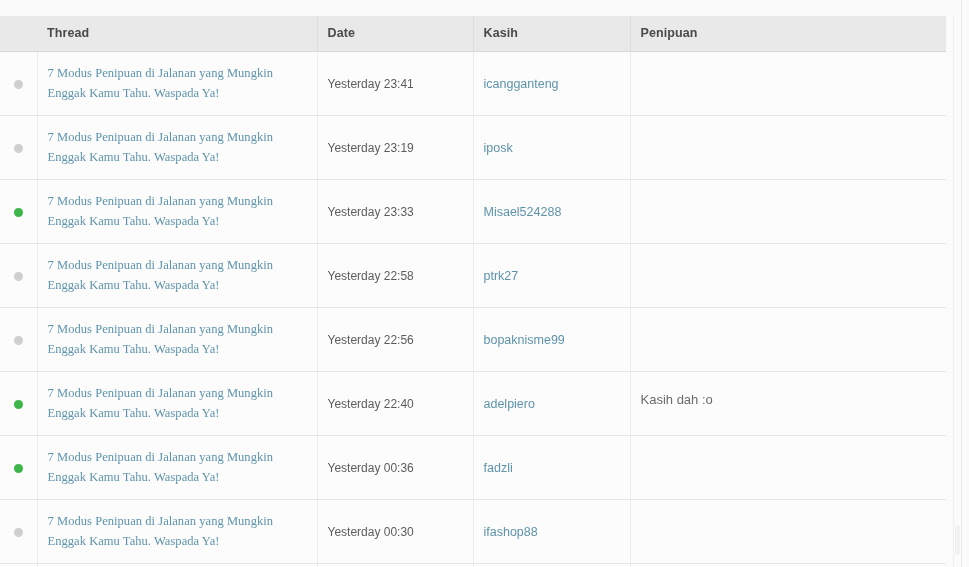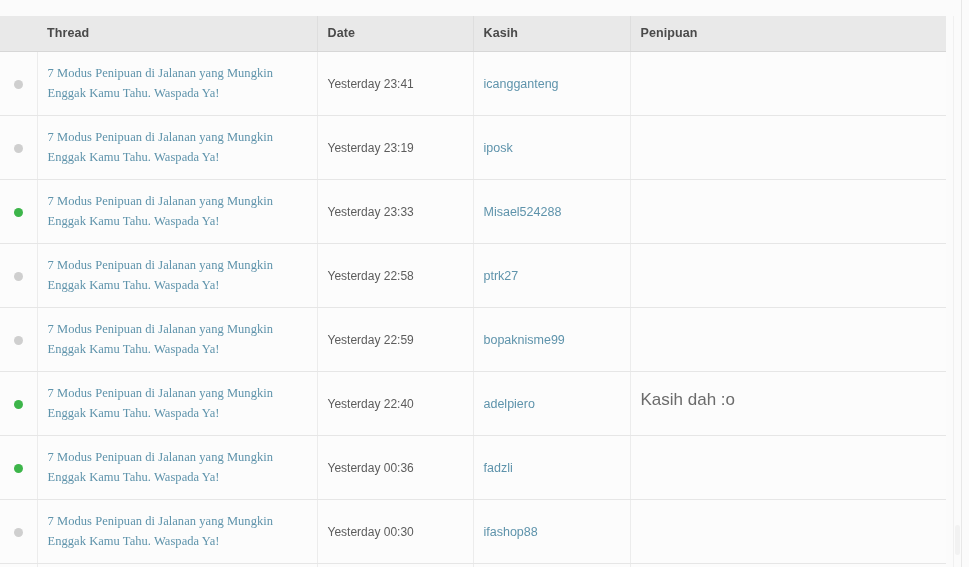--- a/index.html
+++ b/index.html
@@ -118,21 +118,21 @@
   }
   .from-link {
     color: #5e93ab;
     font-size: 12.5px;
     text-decoration: none;
   }
 
   td.comment-cell {
     padding: 0 0 8px 10px;
     color: #6b6b6b;
-    font-size: 17px;
+    font-size: 13px;
   }
 
   
   #edge-a {
     position: absolute;
     left: 953px; top: 0;
     width: 1px; height: 567px;
     background: #f0f0f0;
   }
   #edge-b {
@@ -208,21 +208,21 @@
             </td>
             <td class="date-cell">Yesterday 22:58</td>
             <td class="from-cell"><a class="from-link" href="#">ptrk27</a></td>
             <td class="comment-cell"></td>
           </tr>
           <tr>
             <td class="flag-cell"><span class="dot read"></span></td>
             <td class="thread-cell">
               <a class="thread-link" href="#">7 Modus Penipuan di Jalanan yang Mungkin Enggak Kamu Tahu. Waspada Ya!</a>
             </td>
-            <td class="date-cell">Yesterday 22:59</td>
+            <td class="date-cell">Yesterday 22:56</td>
             <td class="from-cell"><a class="from-link" href="#">bopaknisme99</a></td>
             <td class="comment-cell"></td>
           </tr>
           <tr>
             <td class="flag-cell"><span class="dot unread"></span></td>
             <td class="thread-cell">
               <a class="thread-link" href="#">7 Modus Penipuan di Jalanan yang Mungkin Enggak Kamu Tahu. Waspada Ya!</a>
             </td>
             <td class="date-cell">Yesterday 22:40</td>
             <td class="from-cell"><a class="from-link" href="#">adelpiero</a></td>

